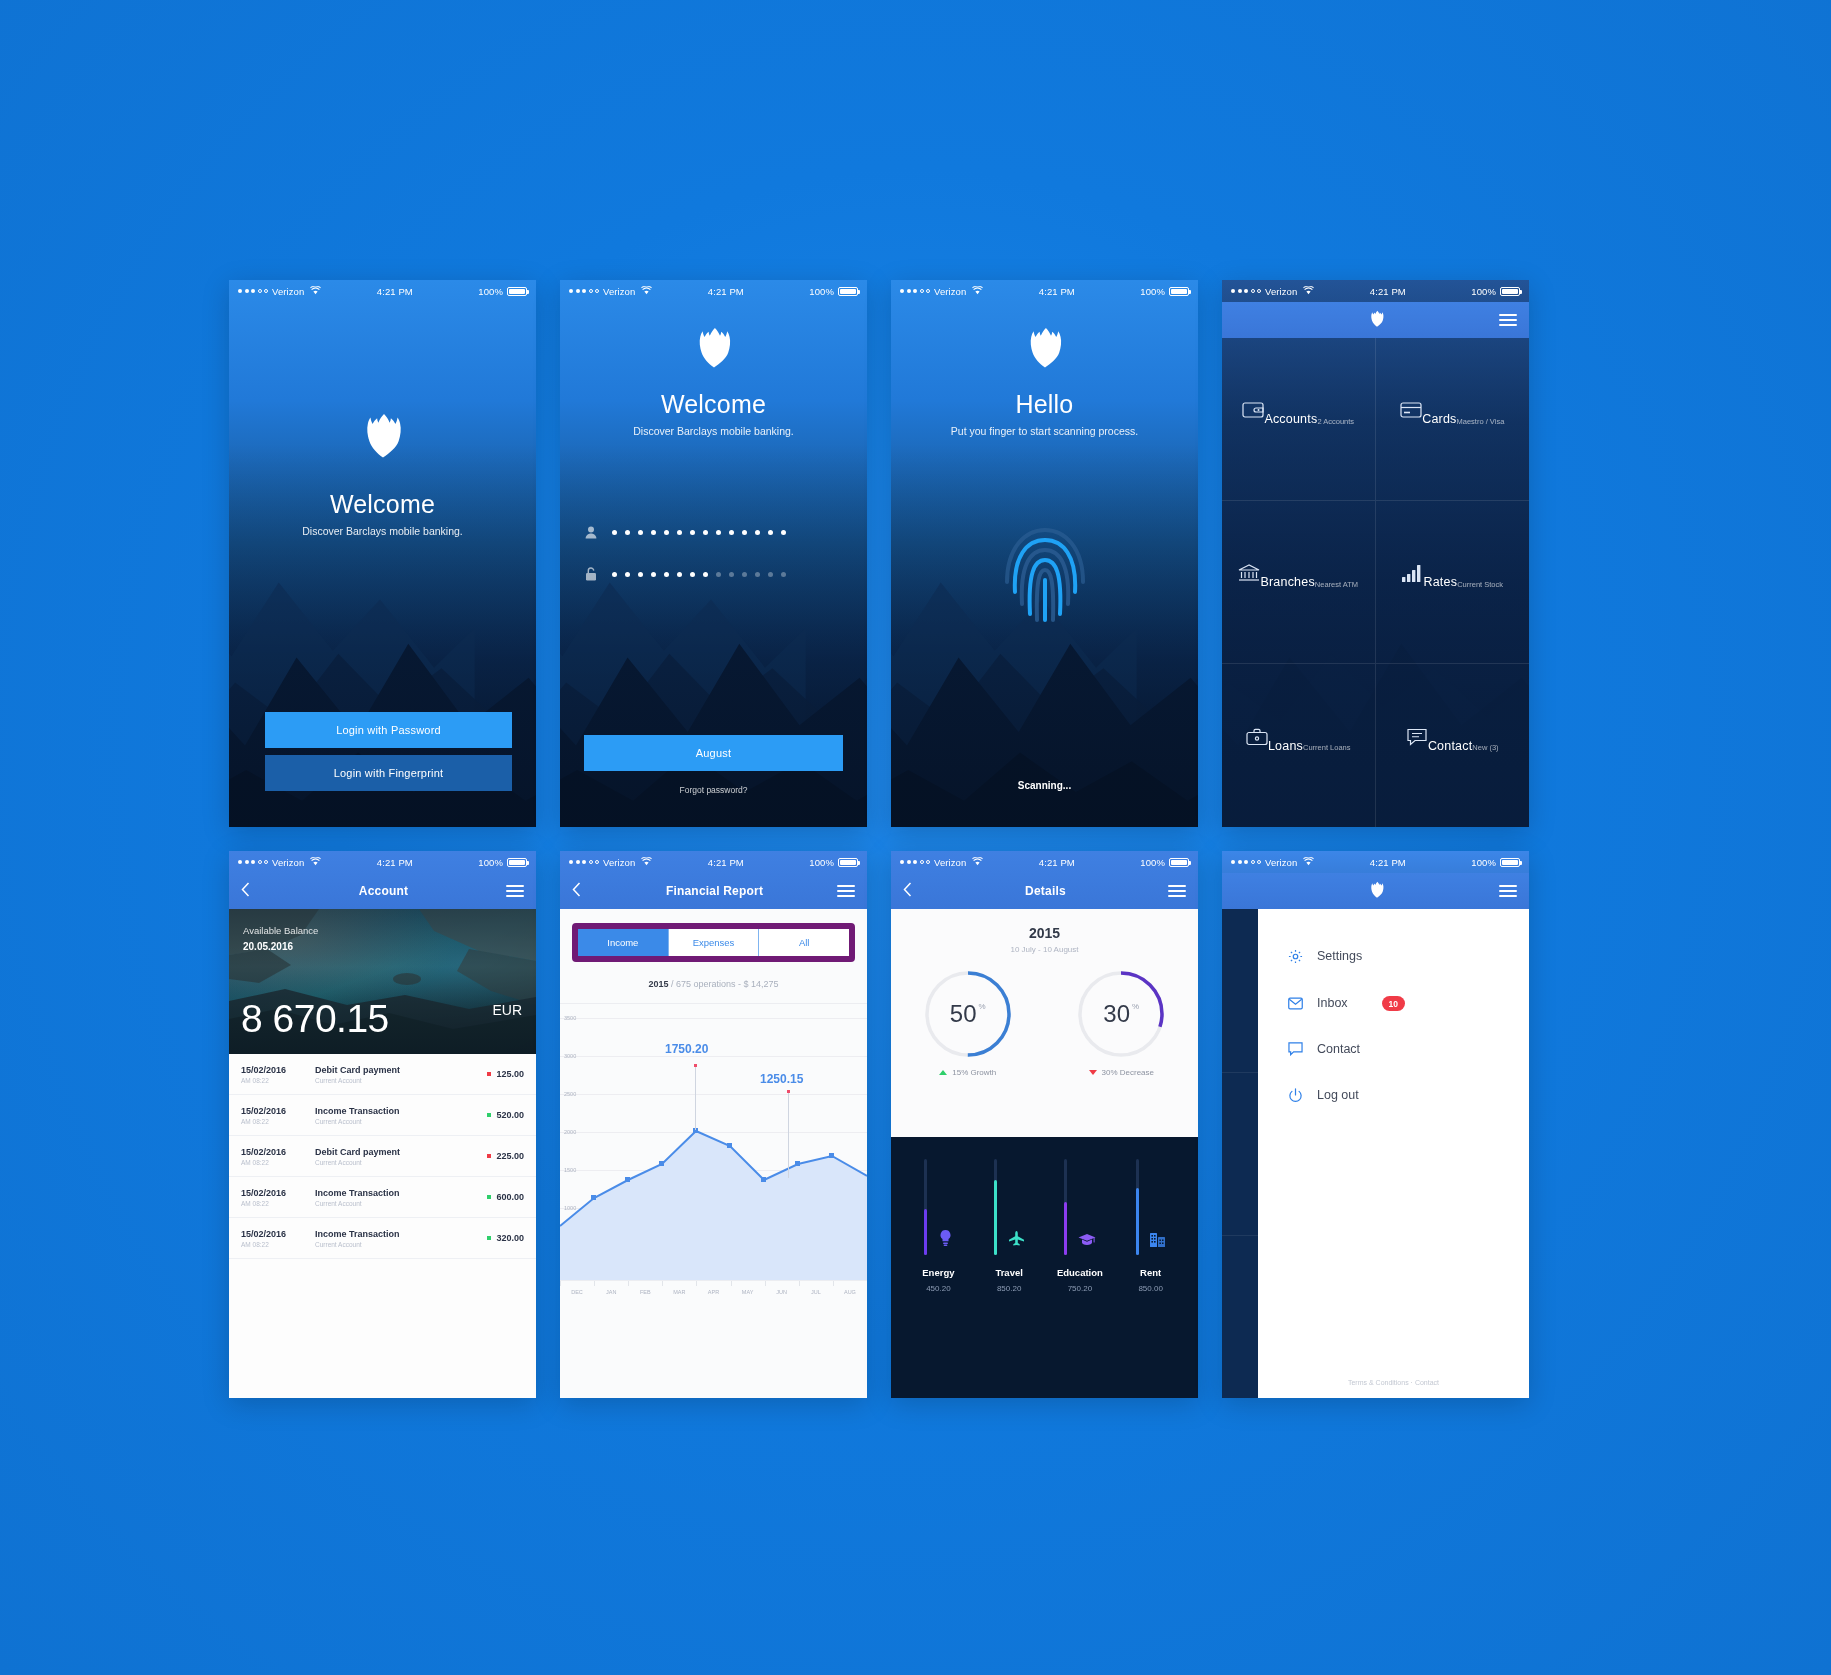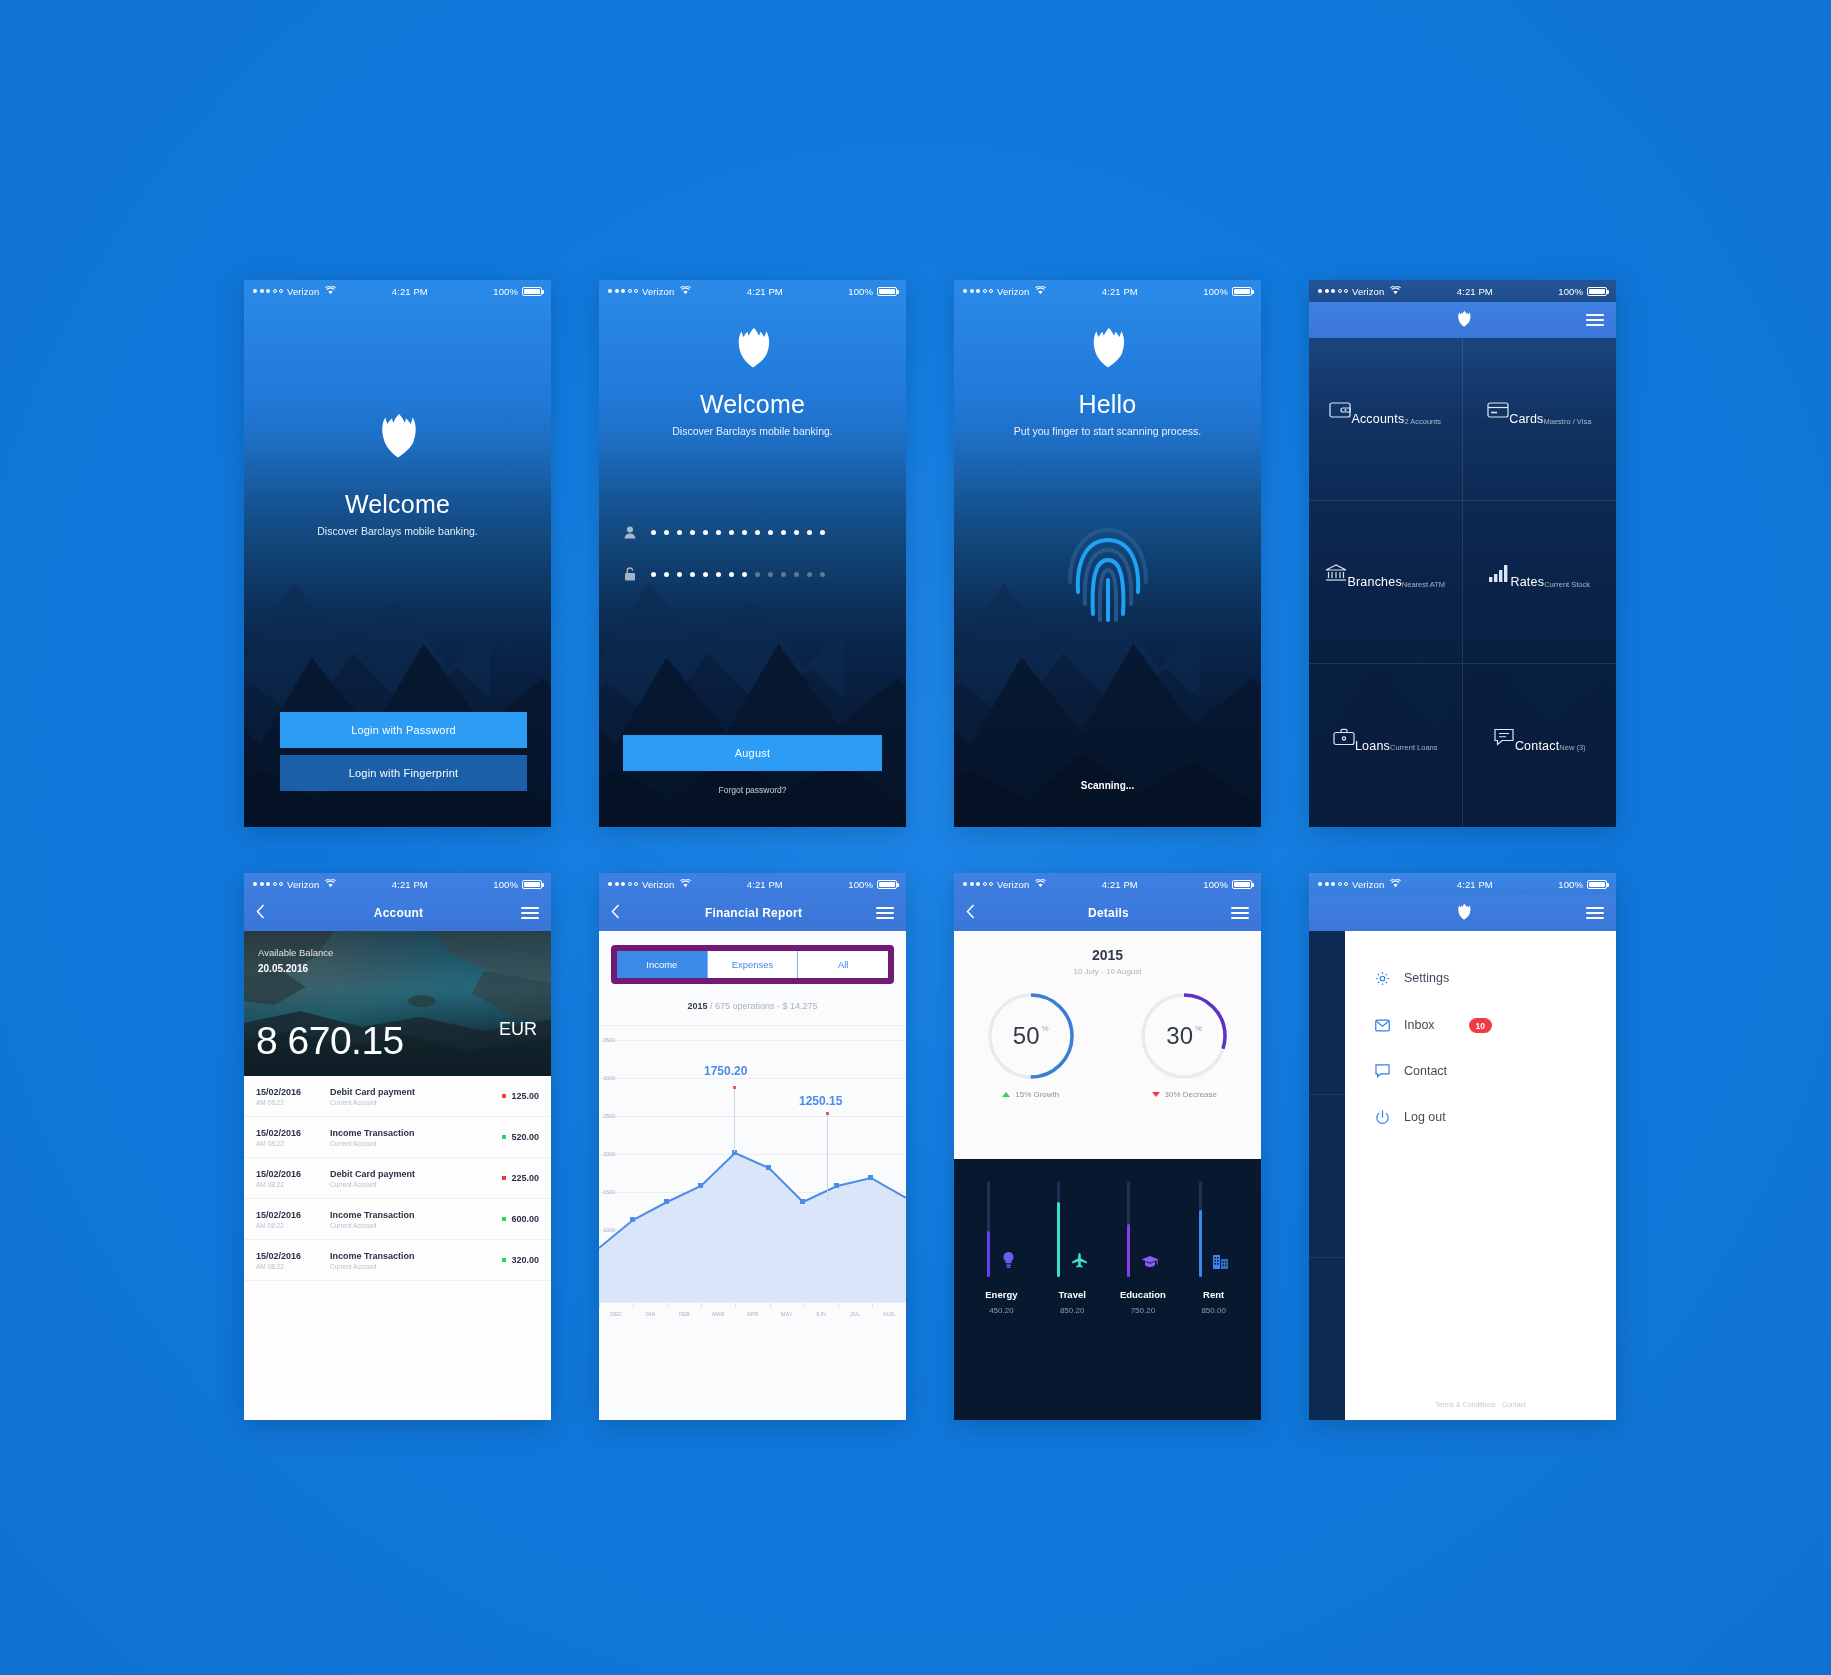--- a/index.html
+++ b/index.html
@@ -8,27 +8,28 @@
     background:#127ae0;
     font-family:"Liberation Sans", sans-serif;
     position:relative;
   }
   .bg {
     position:absolute; inset:0;
     background: radial-gradient(ellipse at 50% 45%, #1e86e8 0%, #1079dd 45%, #0f72d2 100%);
   }
   .grid {
     position:absolute;
-    left:244px; top:280px;
+    left:229px; top:280px;
     width:1533px; height:1140px;
     display:grid;
     grid-template-columns: repeat(4, 307px);
     grid-template-rows: 547px 547px;
     column-gap:48px;
     row-gap:46px;
+    gap:24px;
   }
   .phone {
     position:relative;
     width:307px; height:547px;
     overflow:hidden;
     box-shadow:0 6px 26px rgba(0,0,0,0.18);
     background:#0d2444;
   }
   
   .statusbar {
@@ -129,21 +130,21 @@
     background:
       radial-gradient(ellipse at 20% 20%, #4e6b70 0%, rgba(0,0,0,0) 48%),
       radial-gradient(ellipse at 78% 35%, #2a6f85 0%, rgba(0,0,0,0) 52%),
       linear-gradient(160deg,#3e5b63 0%, #1f5f77 28%, #17707f 46%, #1d4a55 62%, #16333a 80%, #0f2329 100%);
   }
   .acct-rocks { position:absolute; inset:0;}
   .acct-shade { position:absolute; inset:0; background:linear-gradient(180deg,rgba(10,25,40,.42) 0%,rgba(10,25,40,.08) 40%,rgba(6,18,30,.55) 100%);}
   .acct-label { position:absolute; left:14px; top:16px; font-size:9.5px; color:rgba(255,255,255,.85);}
   .acct-date { position:absolute; left:14px; top:32px; font-size:10px; color:#fff; font-weight:700;}
   .acct-amount { position:absolute; left:12px; bottom:16px; font-size:39px; color:#fff; font-weight:200; letter-spacing:-.5px; line-height:1;}
-  .acct-cur { position:absolute; right:14px; bottom:36px; font-size:18px; color:#fff; font-weight:300;}
+  .acct-cur { position:absolute; right:14px; bottom:36px; font-size:14px; color:#fff; font-weight:300;}
 
   .tx-list { background:#fdfdfd; height:calc(100% - 58px - 145px); overflow:hidden;}
   .tx { display:flex; align-items:center; padding:10.5px 12px; border-bottom:1px solid #eef0f4;}
   .tx-date { width:74px;}
   .tx-d1 { font-size:9px; font-weight:700; color:#2a3246;}
   .tx-d2 { font-size:6.5px; color:#b9bfcc; margin-top:2px;}
   .tx-mid { flex:1;}
   .tx-t1 { font-size:9px; font-weight:700; color:#2a3246;}
   .tx-t2 { font-size:6.5px; color:#b9bfcc; margin-top:2px;}
   .tx-amt { font-size:9px; font-weight:700; color:#2a3246; display:flex; align-items:center; gap:5px;}

